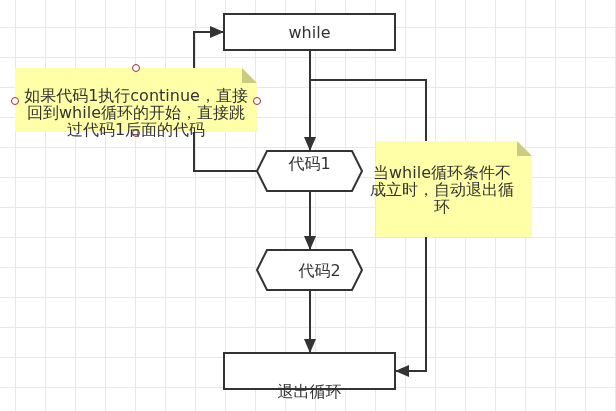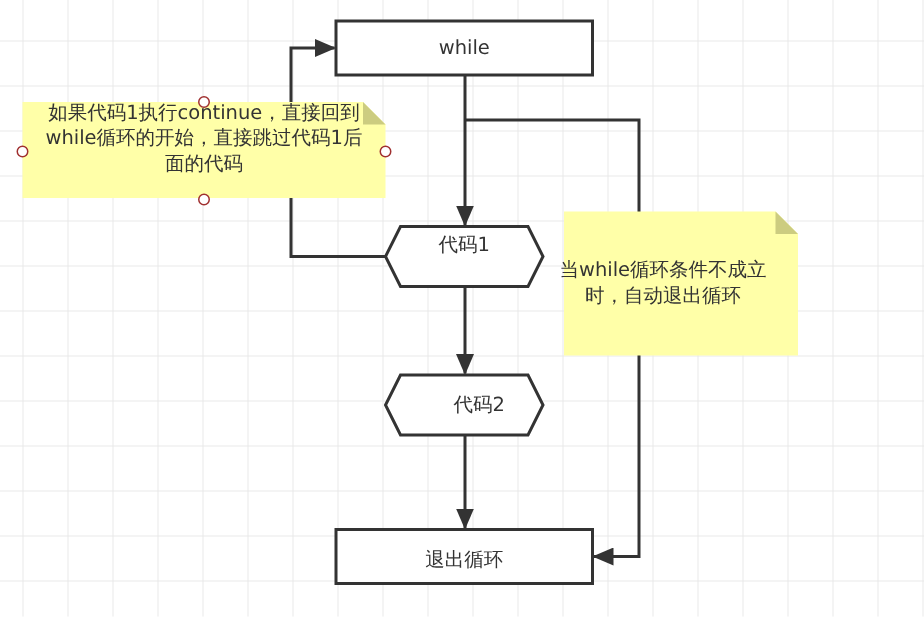--- a/index.html
+++ b/index.html
@@ -9,21 +9,21 @@
       background-image:
         linear-gradient(to right, #e8e8e8 1px, transparent 1px),
         linear-gradient(to bottom, #e8e8e8 1px, transparent 1px);
       background-size: 30px 30px;
       background-position: 15px 27px;
       font-family: "DejaVu Sans", sans-serif;
     }
     svg.canvas { position: absolute; left: 0; top: 0; }
     .lbl {
       position: absolute; display: flex; align-items: center; justify-content: center;
-      text-align: center; color: #333333; font-size: 13px; line-height: 17px;
+      text-align: center; color: #333333; font-size: 16px; line-height: 17px;
     }
   </style>
 </head>
 <body>
 
 <svg class="canvas" width="616" height="411" viewBox="0 0 616 411">
   <defs>
     <marker id="arr" markerWidth="10" markerHeight="10" refX="9" refY="5" orient="auto" markerUnits="userSpaceOnUse">
       <path d="M0,0 L10,5 L0,10 Z" fill="#333333"></path>
     </marker>
@@ -50,16 +50,16 @@
   <circle cx="15" cy="101" r="3.5" fill="#ffffff" stroke="#a03030" stroke-width="1"></circle>
   <circle cx="257" cy="101" r="3.5" fill="#ffffff" stroke="#a03030" stroke-width="1"></circle>
 
   <polygon points="376,141 517,141 532,156 532,237 376,237" fill="#ffffa8"></polygon>
   <polygon points="517,141 532,156 517,156" fill="#cccc80"></polygon>
 </svg>
 
 <div class="lbl" style="left:224px;top:14px;width:171px;height:36px;">while</div>
 <div class="lbl" style="left:257px;top:151px;width:105px;height:24px;">代码1</div>
 <div class="lbl" style="left:257px;top:250px;width:105px;height:40px;padding-left:10px;">代码2</div>
-<div class="lbl" style="left:224px;top:355px;width:171px;height:36px;">退出循环</div>
+<div class="lbl" style="left:224px;top:373px;width:171px;height:36px;">退出循环</div>
 
-<div class="lbl" style="left:24px;top:60px;width:224px;height:64px;">如果代码1执行continue，直接回到while循环的开始，直接跳过代码1后面的代码</div>
+<div class="lbl" style="left:24px;top:80px;width:224px;height:64px;">如果代码1执行continue，直接回到while循环的开始，直接跳过代码1后面的代码</div>
 <div class="lbl" style="left:370px;top:141px;width:144px;height:96px;">当while循环条件不成立时，自动退出循环</div>
 
 </body></html>

